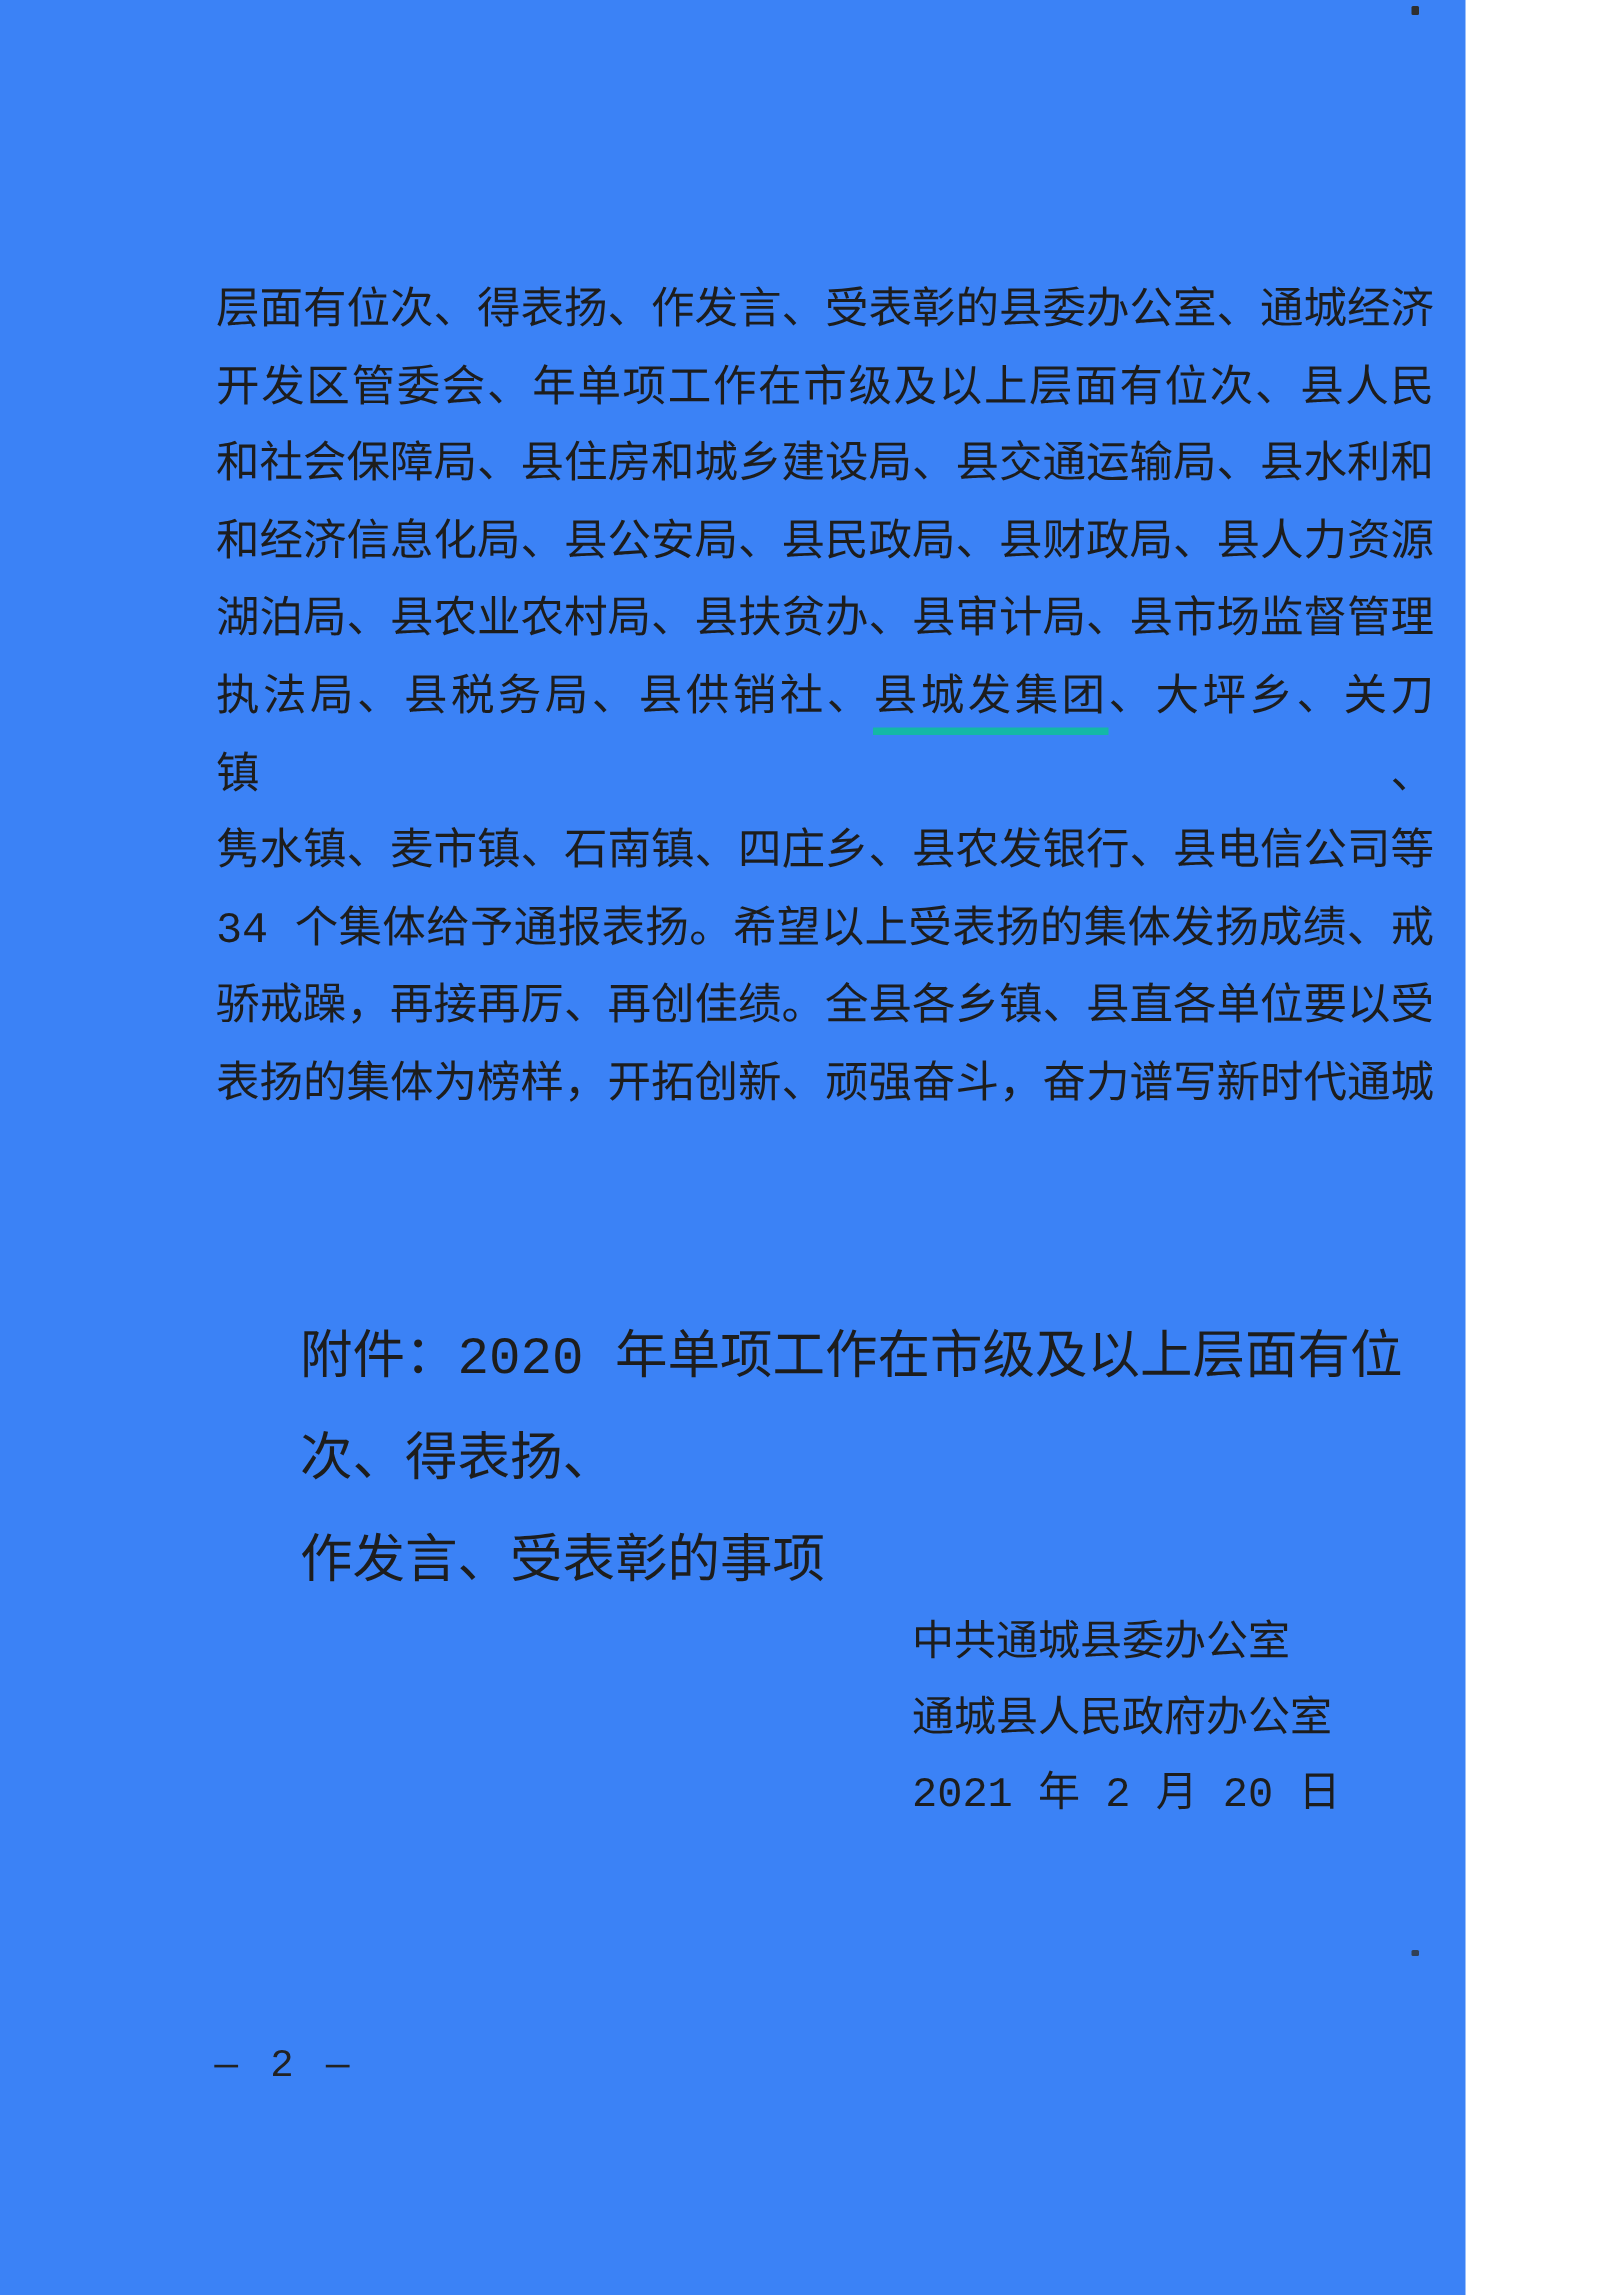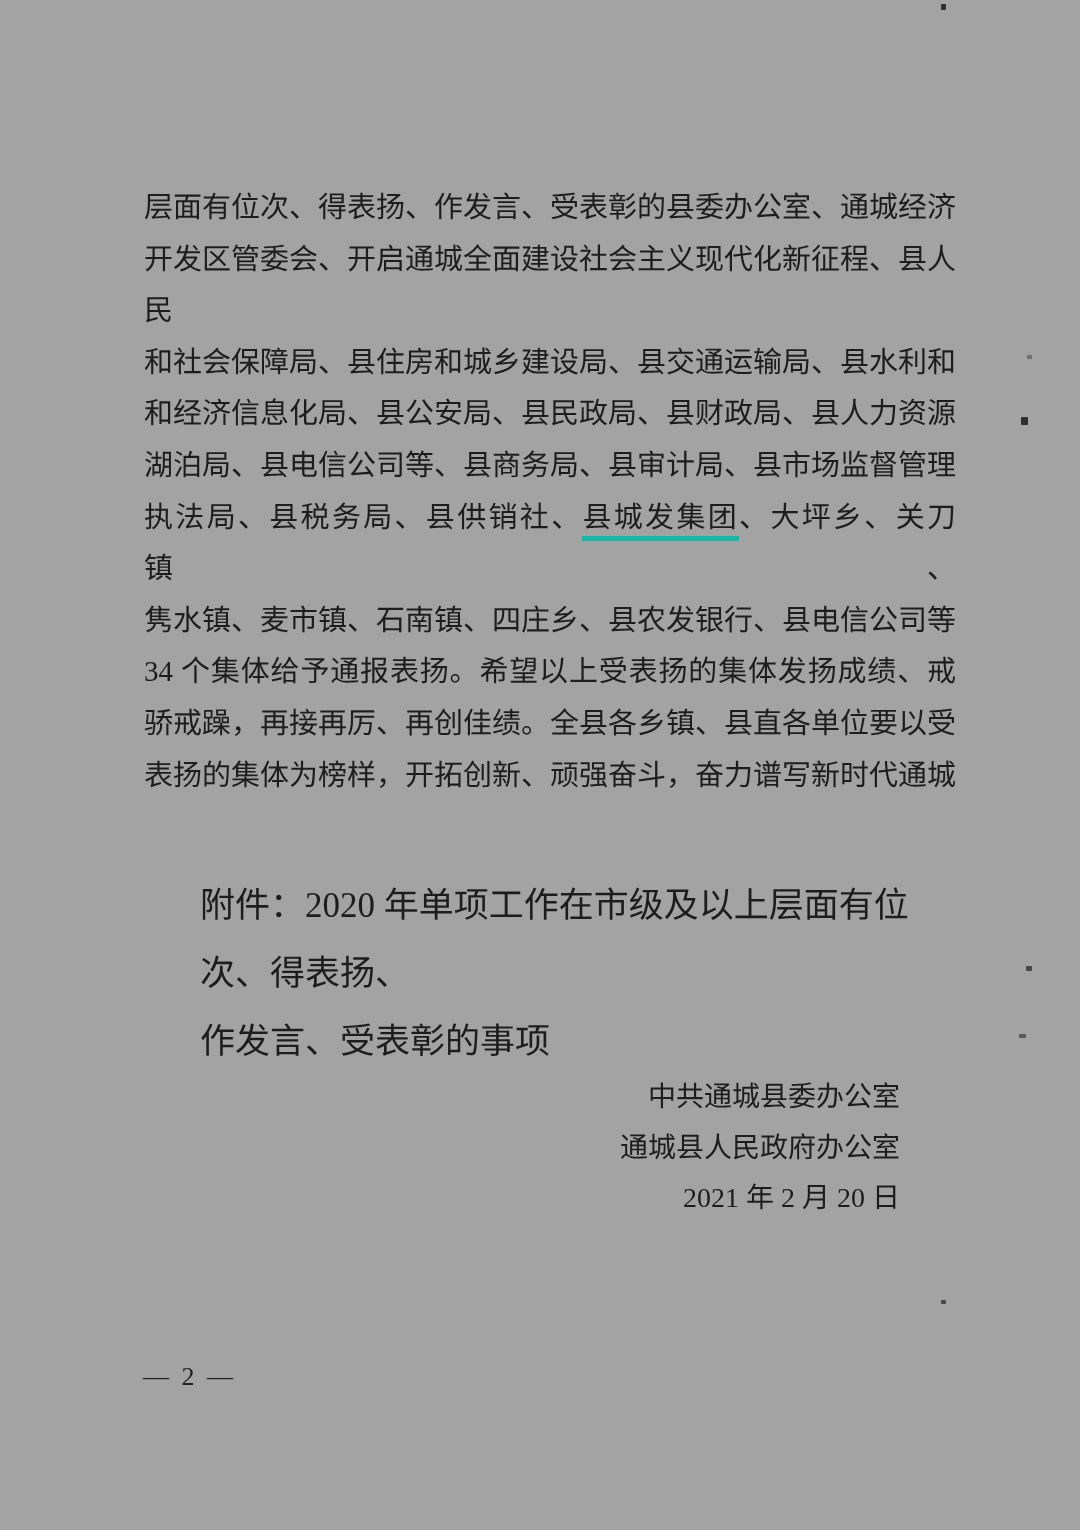--- a/index.html
+++ b/index.html
@@ -2,25 +2,25 @@
 <html lang="zh-CN"><head>
 <meta charset="utf-8">
 <style>
   html, body {
     margin: 0;
     padding: 0;
     background: #ffffff;
   }
   .page {
     position: relative;
-    width: 1080px;
+    width: 977px;
     height: 1530px;
-    background: #a3a3a3;
+    background: #3b82f6;
     overflow: hidden;
-    font-family: Liberation Serif, serif;
+    font-family: Liberation Mono, monospace;
     color: #1d1d1d;
   }
   
   .body-text {
     position: absolute;
     left: 144px;
     top: 182px;
     width: 812px;
     font-size: 29px;
     line-height: 51.6px;
@@ -47,21 +47,21 @@
   .att-line2 {
   }
   
   .signature {
     position: absolute;
     left: 608px;
     top: 1072px;
     width: 292px;
     font-size: 28px;
     line-height: 50.5px;
-    text-align: right;
+    text-align: left;
     white-space: nowrap;
   }
   
   .footer {
     position: absolute;
     left: 143px;
     top: 1362px;
     font-size: 26px;
     letter-spacing: 3px;
     color: #222;
@@ -79,24 +79,24 @@
   .s5 { left: 1019px; top: 1034px; width: 7px; height: 4px; opacity: .65; }
   .s6 { left: 941px;  top: 1300px; width: 5px; height: 4px; opacity: .8; }
 </style>
 </head>
 <body>
 
 <div class="page">
 
   <div class="body-text">
     <div class="line">层面有位次、得表扬、作发言、受表彰的县委办公室、通城经济</div>
-    <div class="line">开发区管委会、开启通城全面建设社会主义现代化新征程、县人民</div>
+    <div class="line">开发区管委会、年单项工作在市级及以上层面有位次、县人民</div>
     <div class="line">和社会保障局、县住房和城乡建设局、县交通运输局、县水利和</div>
     <div class="line">和经济信息化局、县公安局、县民政局、县财政局、县人力资源</div>
-    <div class="line">湖泊局、县电信公司等、县商务局、县审计局、县市场监督管理</div>
+    <div class="line">湖泊局、县农业农村局、县扶贫办、县审计局、县市场监督管理</div>
     <div class="line"><span>执法局、县税务局、县供销社、</span><span class="hl-underline">县城发集团</span><span>、大坪乡、关刀镇、</span></div>
     <div class="line">隽水镇、麦市镇、石南镇、四庄乡、县农发银行、县电信公司等</div>
     <div class="line">34 个集体给予通报表扬。希望以上受表扬的集体发扬成绩、戒</div>
     <div class="line">骄戒躁，再接再厉、再创佳绩。全县各乡镇、县直各单位要以受</div>
     <div class="line">表扬的集体为榜样，开拓创新、顽强奋斗，奋力谱写新时代通城</div>
   </div>
 
   <div class="attachment">
     <div class="line"><span>附件：</span><span>2020 年单项工作在市级及以上层面有位次、得表扬、</span></div>
     <div class="line att-line2">作发言、受表彰的事项</div>

